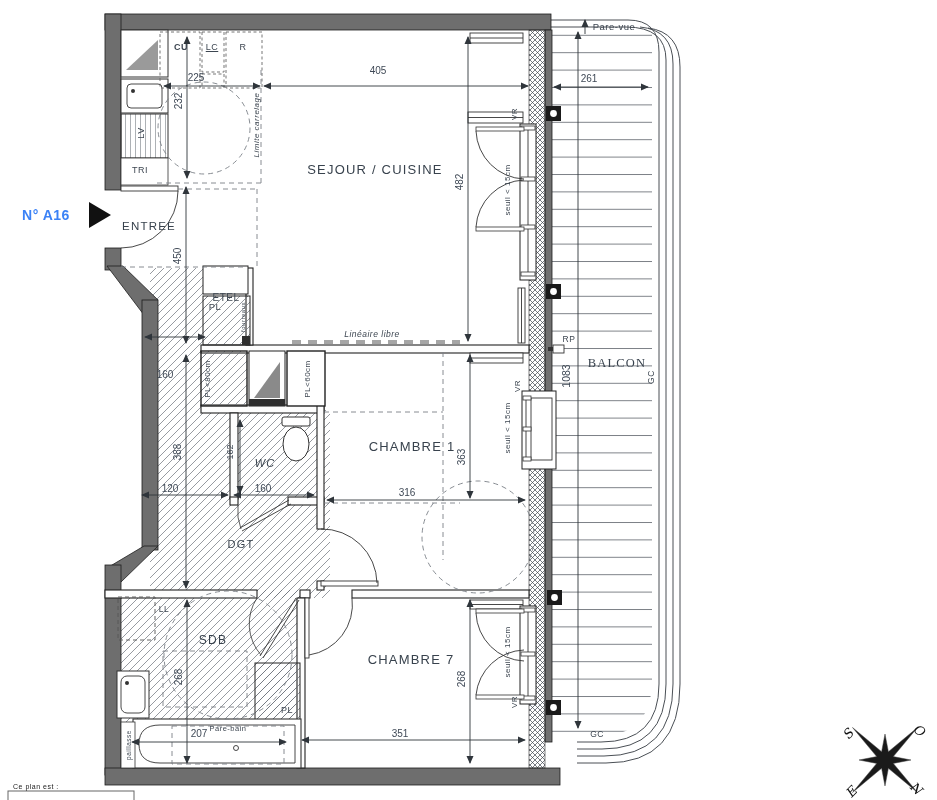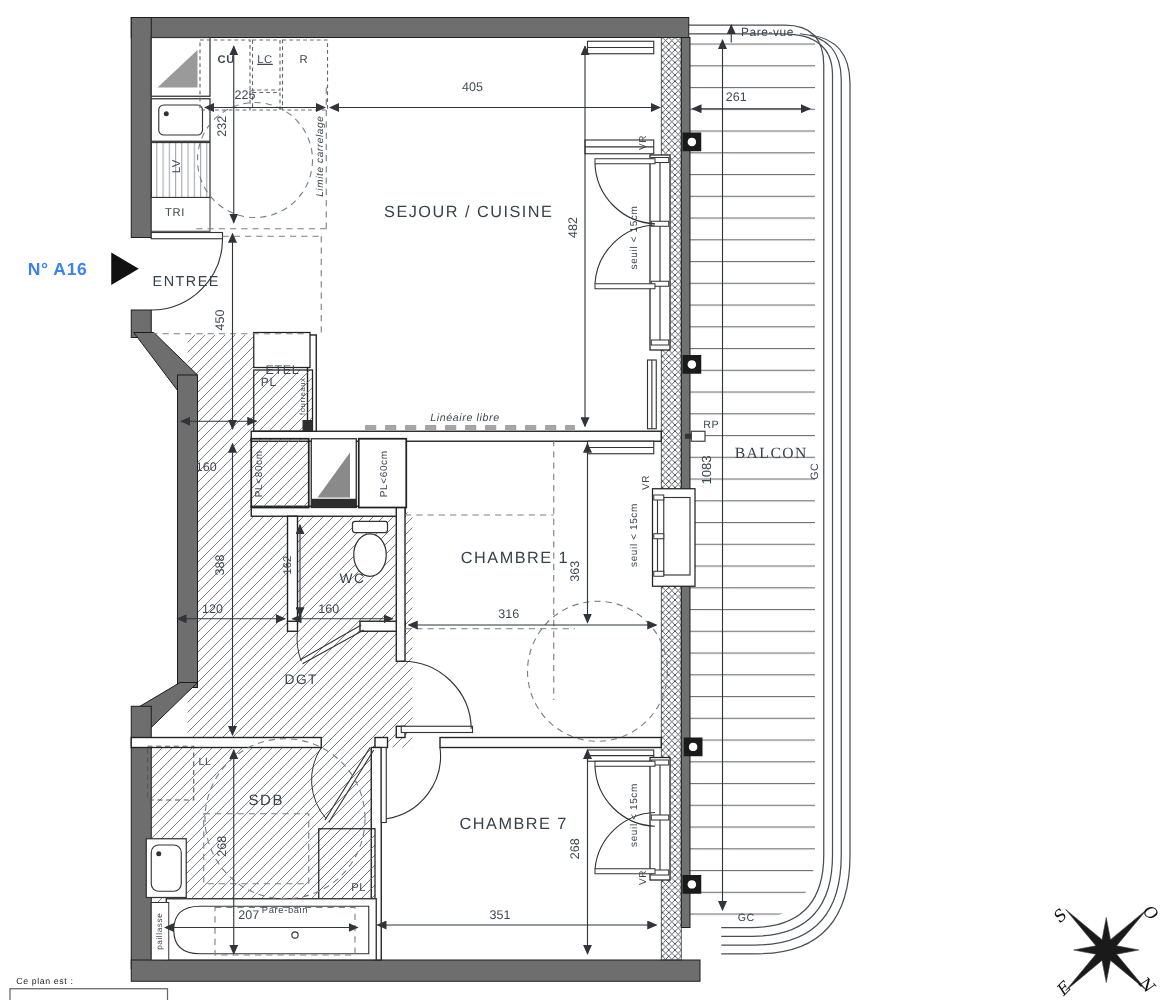--- a/index.html
+++ b/index.html
@@ -252,21 +252,21 @@
 
   <rect x="8" y="791" width="126" height="12" fill="#fff" stroke="#666" stroke-width="1"></rect>
 </svg>
 
 <div class="lbl" style="left:46px;top:215px;font-size:14px;font-weight:600;color:#3b82f6;">N° A16</div>
 
 <div class="lbl room" style="left:375px;top:169px;font-size:13px;">SEJOUR / CUISINE</div>
 <div class="lbl room" style="left:149px;top:226px;font-size:11.5px;">ENTREE</div>
 <div class="lbl room" style="left:412px;top:446px;font-size:13px;">CHAMBRE 1</div>
 <div class="lbl room" style="left:411px;top:659px;font-size:13px;">CHAMBRE 7</div>
-<div class="lbl room" style="left:282px;top:463px;font-size:11px;">WC</div>
+<div class="lbl room" style="left:265px;top:463px;font-size:11px;font-style:italic;">WC</div>
 <div class="lbl room" style="left:213px;top:640px;font-size:12px;">SDB</div>
 <div class="lbl room" style="left:241px;top:544px;font-size:11px;">DGT</div>
 <div class="lbl room" style="left:617px;top:363px;font-size:12.5px;font-family:Liberation Serif, serif;">BALCON</div>
 <div class="lbl" style="left:140px;top:170px;font-size:9px;">TRI</div>
 
 <div class="lbl" style="left:181px;top:47px;font-size:9px;font-weight:bold;">CU</div>
 <div class="lbl" style="left:212px;top:47px;font-size:9px;text-decoration:underline;">LC</div>
 <div class="lbl" style="left:243px;top:47px;font-size:9px;">R</div>
 <div class="lbl rot" style="left:141px;top:133px;font-size:9px;">LV</div>
 <div class="lbl" style="left:226px;top:297px;font-size:10px;">ETEL</div>

